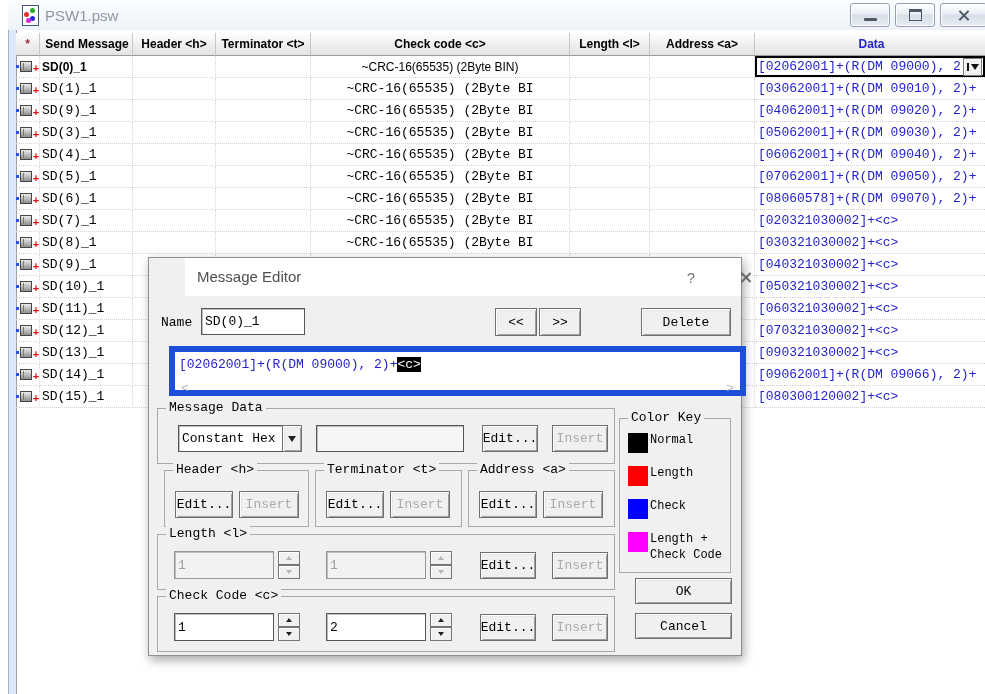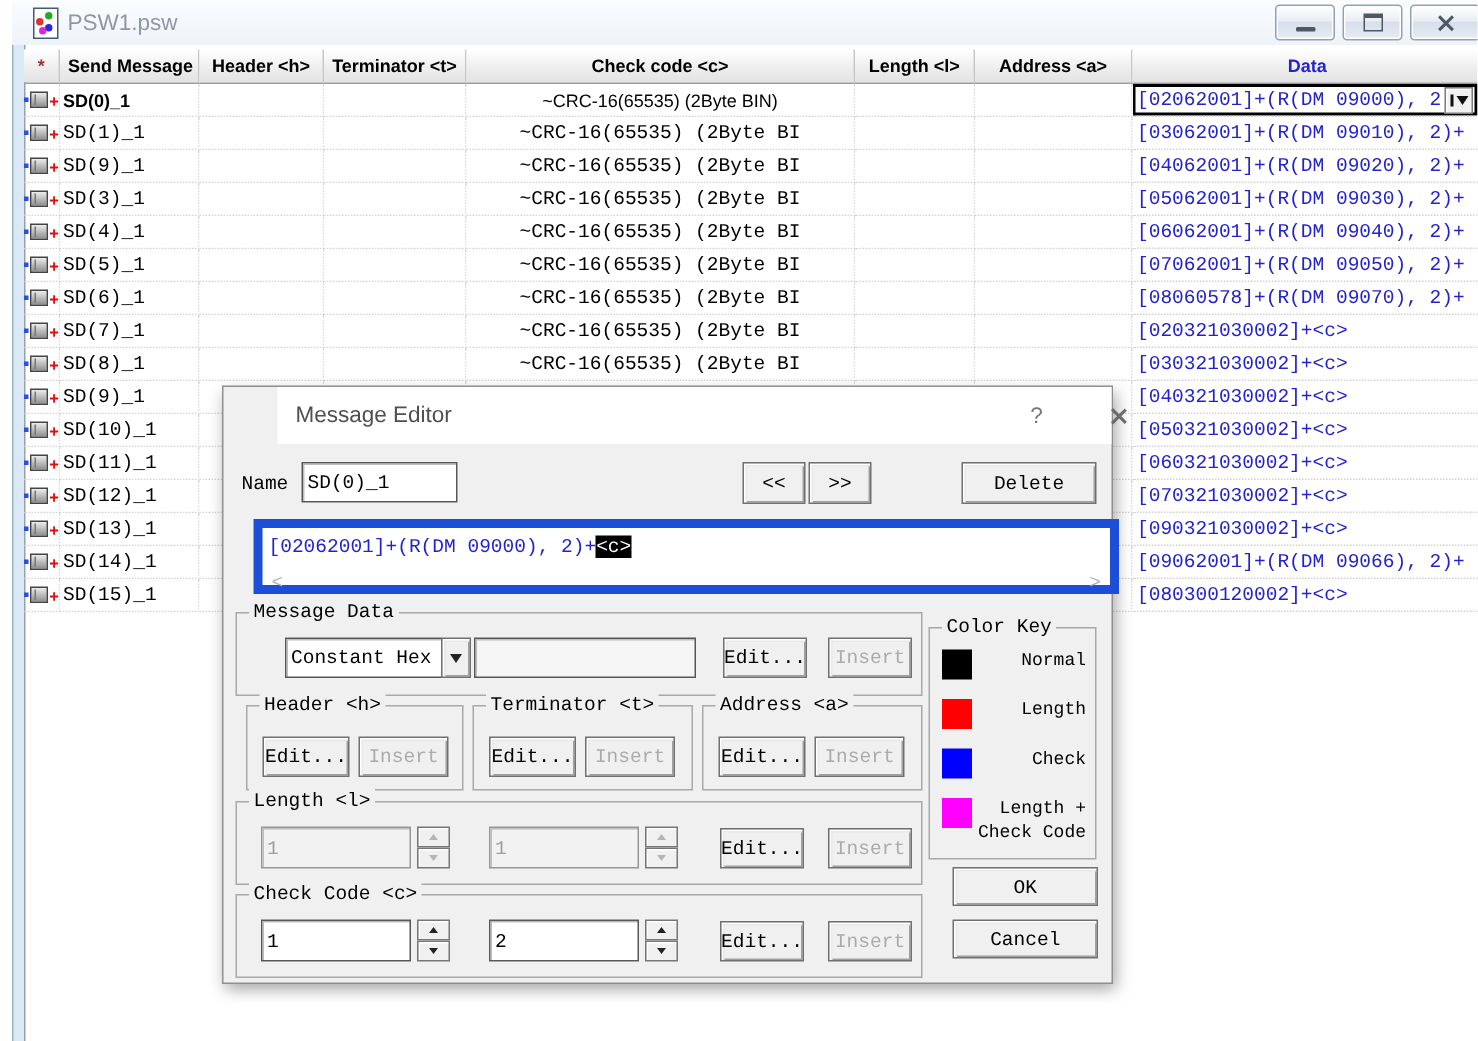--- a/index.html
+++ b/index.html
@@ -107,21 +107,21 @@
   .msg-pre{color:#2323cd;}
   .msg-sel{background:#000;color:#fff;}
   .msg-scroll{height:16px;display:flex;justify-content:space-between;padding:0 6px;
     color:#b5b5b5;font-family:"Liberation Mono",monospace;font-size:13px;line-height:14px;}
 
   .groupbox{position:absolute;border:1px solid #a8a8a8;}
   .grouplabel{position:absolute;top:-9px;left:8px;background:#f0f0f0;padding:0 3px;
     font-family:"Liberation Mono",monospace;font-size:13px;white-space:nowrap;}
 
   #grp-msgdata{left:8px;top:150px;width:458px;height:56px;}
-  #combo{position:absolute;left:32px;top:16px;width:124px;height:45px;}
+  #combo{position:absolute;left:20px;top:16px;width:124px;height:45px;}
   #combo-text{left:0;top:0;width:105px;height:27px;}
   #combo-arrow{left:104px;top:0;width:20px;height:27px;}
   .tri-dn-big{width:0;height:0;border-left:4px solid transparent;border-right:4px solid transparent;border-top:6px solid #222;}
   #md-field{left:158px;top:16px;width:148px;height:27px;}
   #md-edit{left:324px;top:16px;width:56px;height:27px;}
   #md-insert{left:394px;top:16px;width:56px;height:27px;}
 
   #grp-header{left:15px;top:212px;width:145px;height:57px;}
   #grp-terminator{left:166px;top:212px;width:147px;height:57px;}
   #grp-address{left:319px;top:212px;width:147px;height:57px;}
@@ -141,21 +141,21 @@
     box-shadow:inset 1px 1px 0 #fff;display:flex;align-items:center;justify-content:center;}
   .tri-up{width:0;height:0;border-left:3px solid transparent;border-right:3px solid transparent;border-bottom:4px solid #222;}
   .tri-dn{width:0;height:0;border-left:3px solid transparent;border-right:3px solid transparent;border-top:4px solid #222;}
   .spin.dis .tri-up{border-bottom-color:#b5b5b5;}
   .spin.dis .tri-dn{border-top-color:#b5b5b5;}
 
   #grp-colorkey{left:470px;top:160px;width:112px;height:155px;}
   #ck-list{padding-top:14px;}
   .ck-item{display:flex;align-items:flex-start;gap:2px;margin:0 0 13px 8px;}
   .ck-sq{width:20px;height:20px;flex:none;}
-  .ck-lb{font-family:"Liberation Mono",monospace;font-size:12px;line-height:1.3;width:74px;text-align:right;}
+  .ck-lb{font-family:"Liberation Mono",monospace;font-size:12px;line-height:1.3;width:74px;}
 
   #btn-ok{left:486px;top:320px;width:97px;height:26px;}
   #btn-cancel{left:486px;top:355px;width:97px;height:26px;}
 </style>
 </head>
 <body>
 
 <div id="app">
 
   <div id="titlebar">

